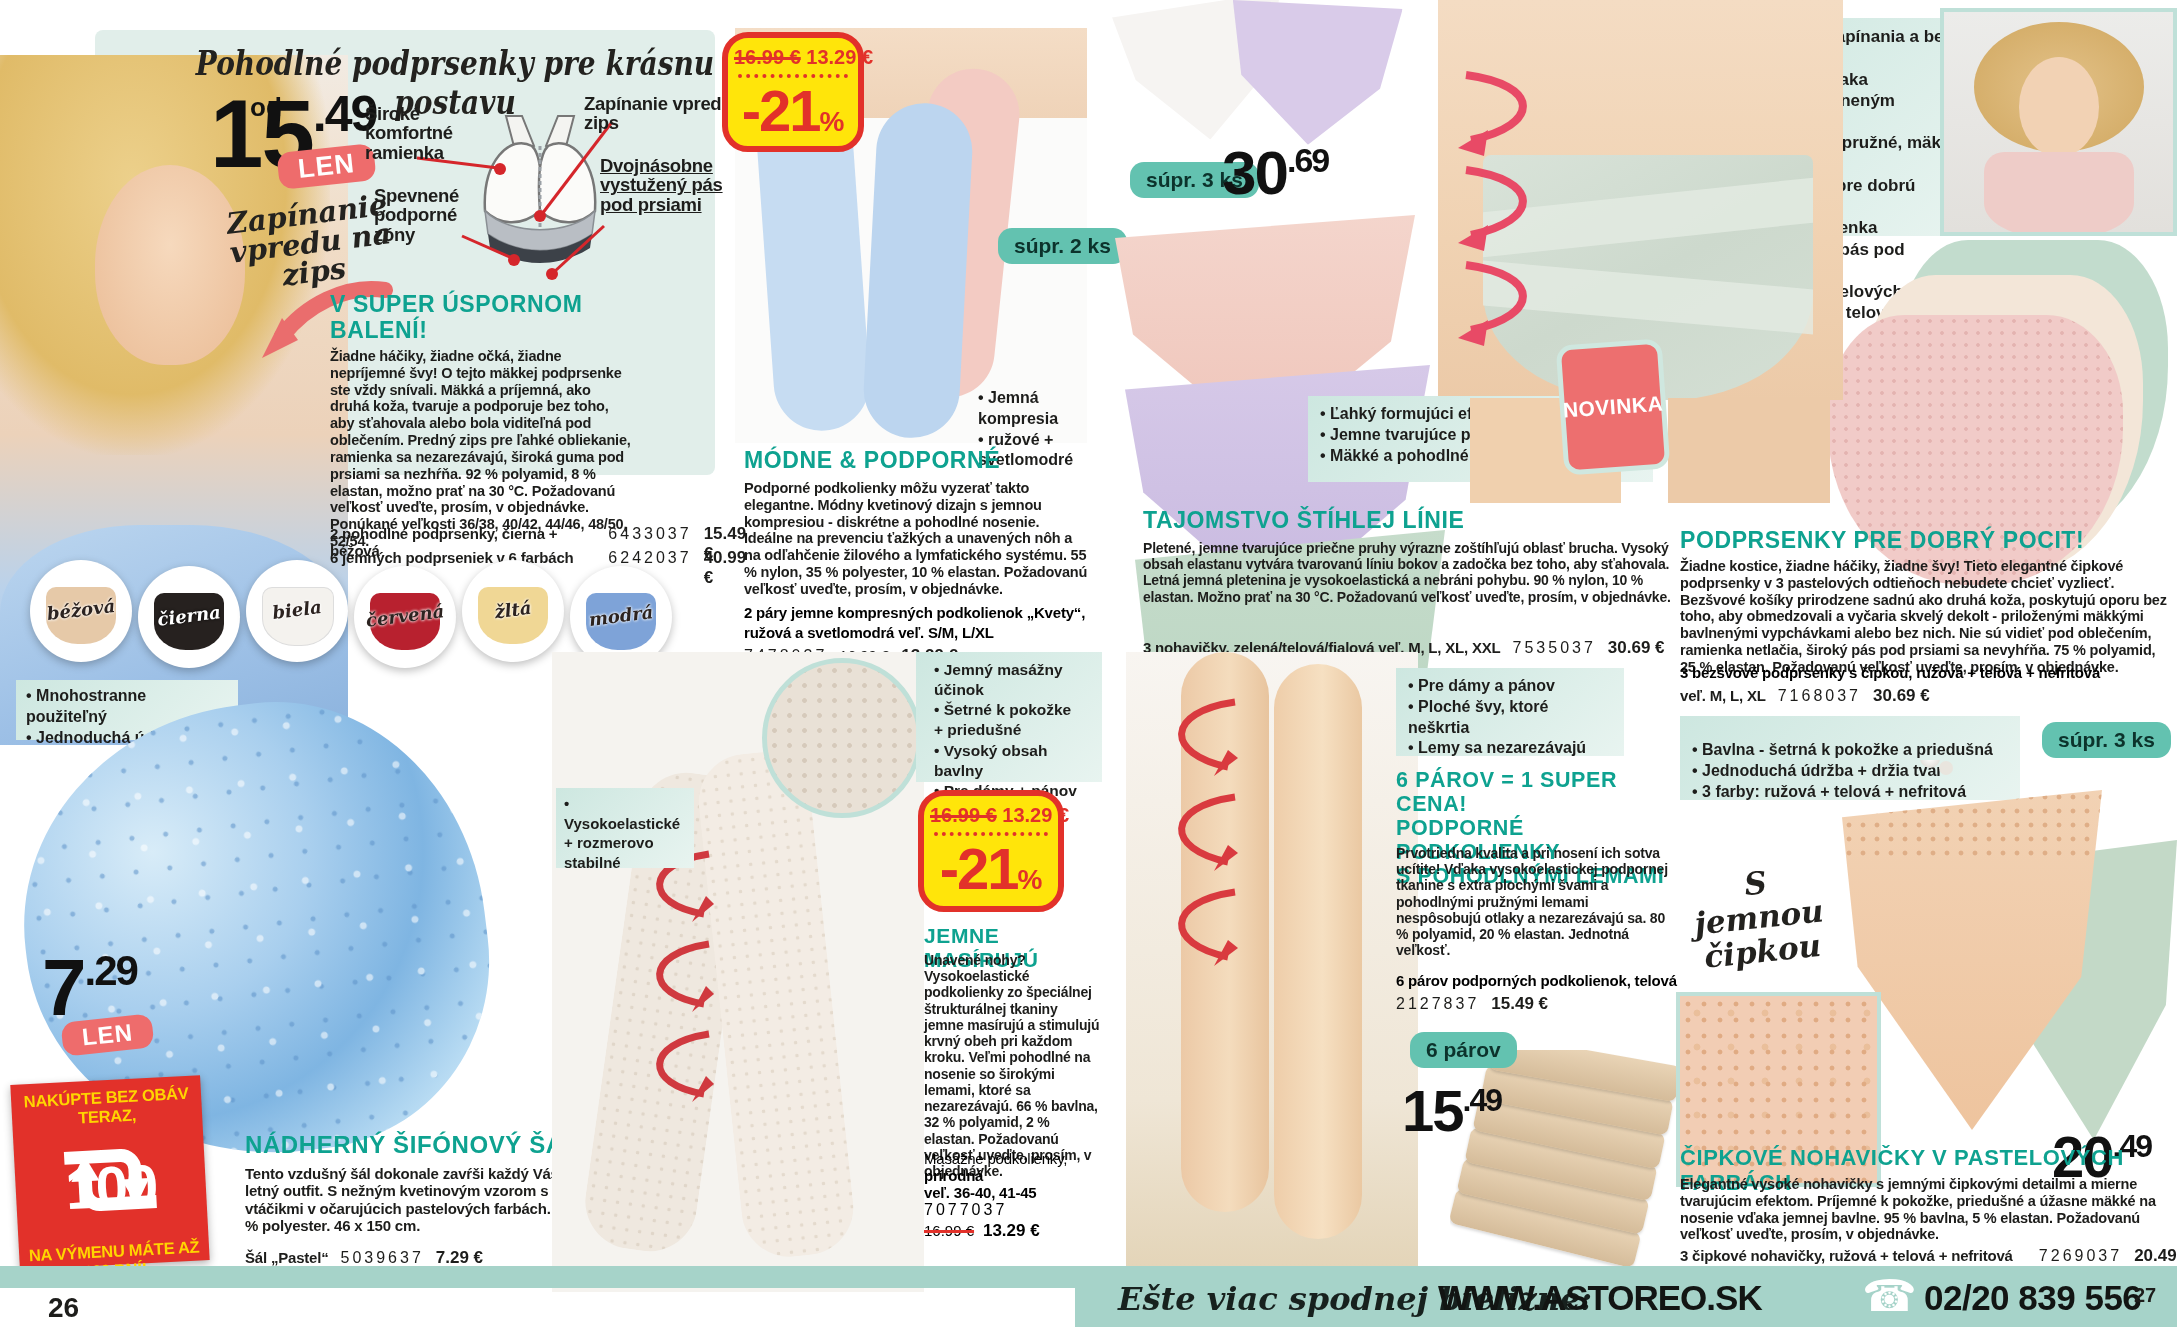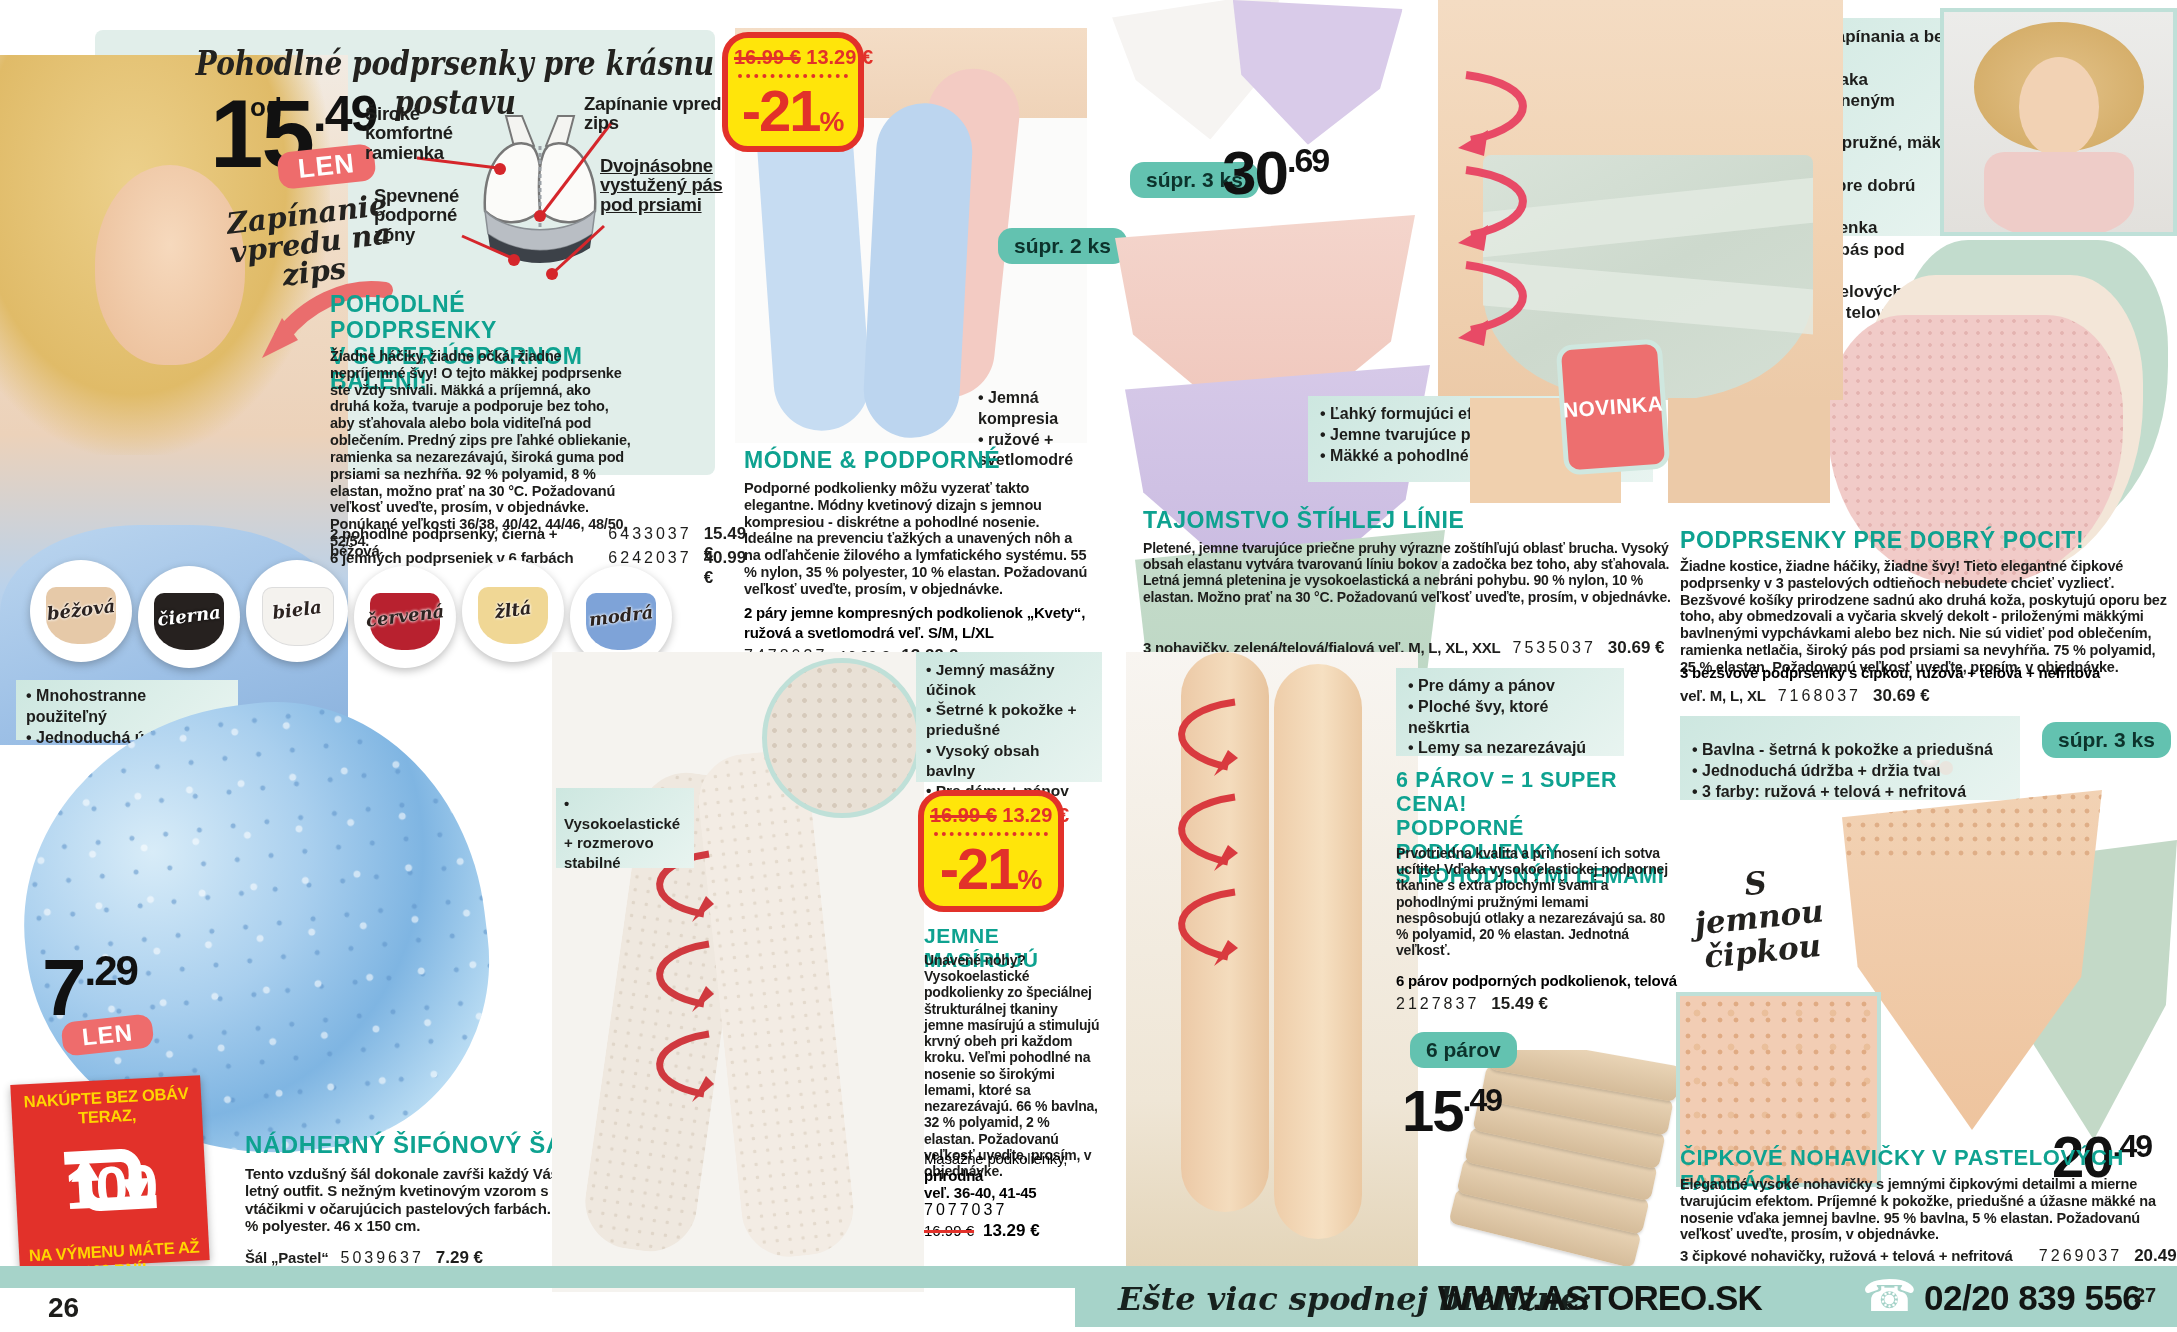--- a/index.html
+++ b/index.html
@@ -95,21 +95,20 @@
     <span>Dvojnásobne vystužený pás pod prsiami</span>
   </div>
 
   <div class="abs script" style="left:228px;top:200px;width:165px;font-size:29px;line-height:1.0;text-align:center;transform:rotate(-7deg);">Zapínanie vpredu na zips</div>
   <svg class="abs" style="left:260px;top:278px;" width="135" height="90" viewBox="0 0 135 90">
     <path d="M125,12 C85,6 45,28 22,58" stroke="#ea6d6d" stroke-width="16" fill="none" stroke-linecap="round"></path>
     <polygon points="2,80 38,62 22,40" fill="#ea6d6d"></polygon>
   </svg>
 
   <div class="abs th" style="left:330px;top:292px;width:300px;">
-    <div>POHODLNÉ PODPRSENKY</div>
     <div>V SUPER ÚSPORNOM BALENÍ!</div>
   </div>
   <div class="abs p" style="left:330px;top:348px;width:302px;">Žiadne háčiky, žiadne očká, žiadne nepríjemné švy! O tejto mäkkej podprsenke ste vždy snívali. Mäkká a príjemná, ako druhá koža, tvaruje a podporuje bez toho, aby sťahovala alebo bola viditeľná pod oblečením. Predný zips pre ľahké obliekanie, ramienka sa nezarezávajú, široká guma pod prsiami sa nezhŕňa. 92 % polyamid, 8 % elastan, možno prať na 30 °C. Požadovanú veľkosť uveďte, prosím, v objednávke. Ponúkané veľkosti 36/38, 40/42, 44/46, 48/50, 52/54.</div>
 
   <div class="abs prod" style="left:330px;top:524px;width:430px;">
     <span class="pl" style="width:268px;">2 pohodlné podprsenky, čierna + béžová</span>
     <span class="pc">6433037</span>
     <span class="pp">15.49 €</span>
   </div>
   <div class="abs prod" style="left:330px;top:548px;width:430px;">
@@ -215,21 +214,21 @@
       <g fill="#d0393f">
           <polygon points="100,60 78,78 92,52"></polygon>
           <polygon points="100,150 78,168 92,142"></polygon>
           <polygon points="100,240 78,258 92,232"></polygon>
         </g>
     </svg>
   </div>
   <div class="abs panel-mint" style="left:556px;top:788px;width:138px;height:80px;padding:6px 8px;box-sizing:border-box;">
     <div class="bl" style="font-size:15px;">Vysokoelastické + rozmerovo stabilné</div>
   </div>
-  <div class="abs panel-mint" style="left:916px;top:652px;width:186px;height:130px;padding:8px 10px;box-sizing:border-box;">
+  <div class="abs panel-mint" style="left:916px;top:652px;width:186px;height:130px;padding:8px 18px;box-sizing:border-box;">
     <div class="bl" style="font-size:15.5px;">Jemný masážny účinok</div>
     <div class="bl" style="font-size:15.5px;">Šetrné k pokožke + priedušné</div>
     <div class="bl" style="font-size:15.5px;">Vysoký obsah bavlny</div>
     <div class="bl" style="font-size:15.5px;">Pre dámy + pánov</div>
   </div>
   <div class="abs ybadge" style="left:918px;top:790px;width:146px;height:122px;">
     <div class="yb-prices"><span class="yb-old">16.99 €</span> <span>13.29 €</span></div>
     <div class="yb-dots"></div>
     <div class="yb-pct"><span>-21</span><span class="pctsign">%</span></div>
   </div>

